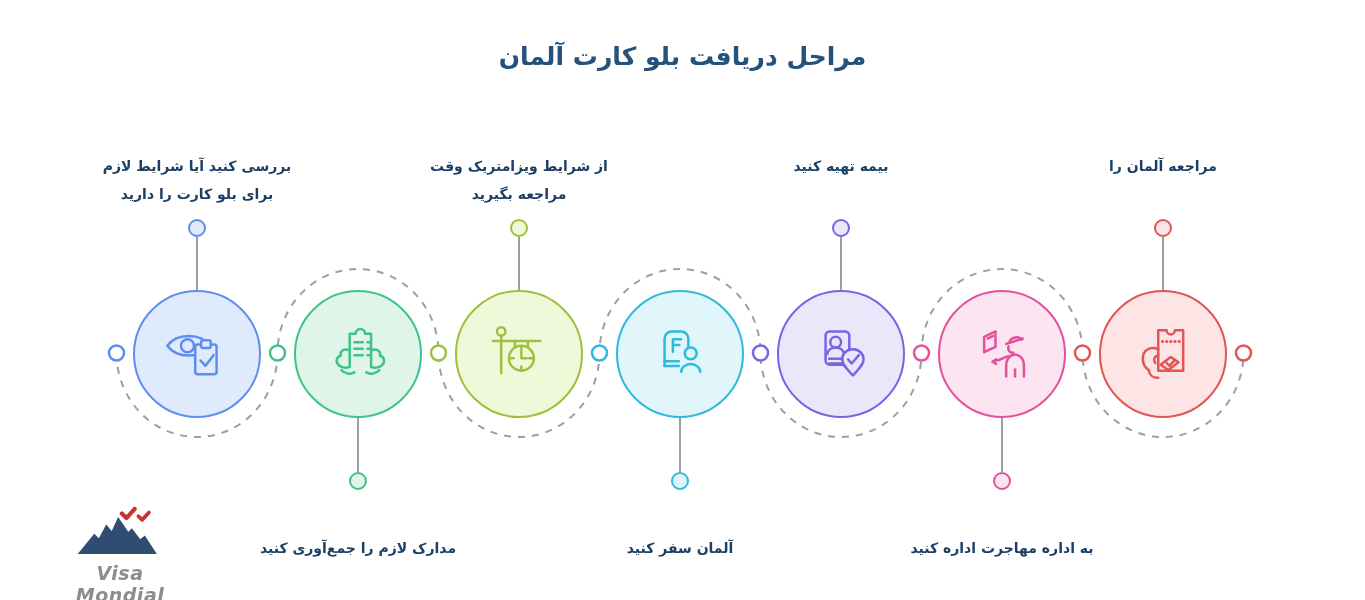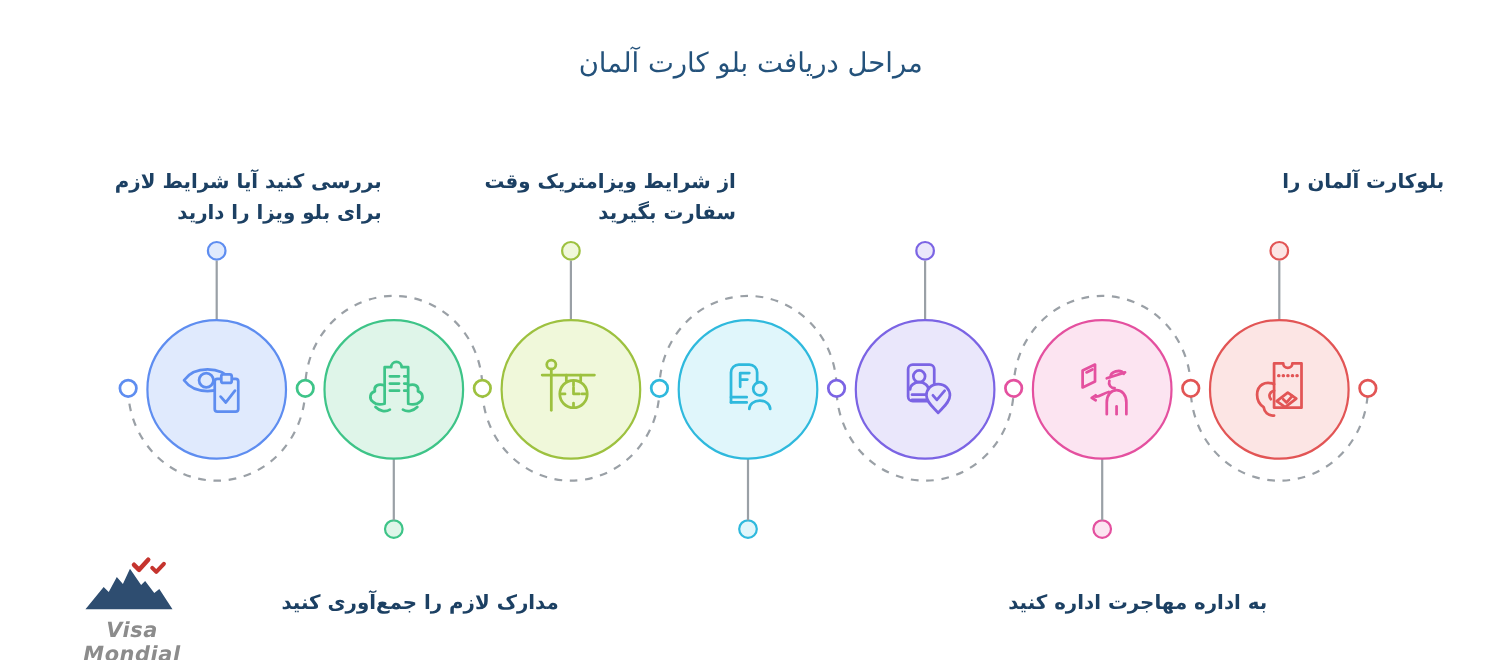--- a/index.html
+++ b/index.html
@@ -2,41 +2,41 @@
 <html style="--title-color: #24527b; --text-color: #1c4063; --path-color: #9aa0a6; --logo-navy: #2e4d70; --logo-red: #c5342e; --logo-gray: #8c8c8c;"><head>
 <meta charset="utf-8">
 <style>
   html,body{margin:0;padding:0;background:#fff;}
   .canvas{
     position:relative;width:1365px;height:600px;margin:0 auto;background:#ffffff;
     font-family:"DejaVu Sans",sans-serif;overflow:hidden;
   }
   .title{
     position:absolute;top:42px;left:0;right:0;margin:0;text-align:center;
-    font-size:25px;font-weight:400;color:var(--title-color,#24527b);
+    font-size:25px;font-weight:700;color:var(--title-color,#24527b);
   }
   .serpentine{position:absolute;left:0;top:0;}
   .step{position:absolute;left:0;top:0;width:0;height:0;color:var(--c,#888);}
   .circle{
     position:absolute;left:calc(var(--cx) - 64px);top:290px;width:128px;height:128px;
     border-radius:50%;border:2.5px solid var(--c);background:var(--f);
     display:flex;align-items:center;justify-content:center;box-sizing:border-box;
   }
   .stem{position:absolute;left:calc(var(--cx) - 1px);width:2px;background:var(--path-color,#9aa0a6);}
   .step.top .stem{top:237px;height:54px;}
   .step.bottom .stem{top:417px;height:56px;}
   .stem-node{
     position:absolute;left:calc(var(--cx) - 9px);width:18px;height:18px;border-radius:50%;
     border:2.5px solid var(--c);background:var(--f);box-sizing:border-box;
   }
   .step.top .stem-node{top:219px;}
   .step.bottom .stem-node{top:472px;}
   .label{
-    position:absolute;left:calc(var(--cx) - 150px);width:300px;text-align:right;
-    font-size:18px;font-weight:700;color:var(--text-color,#1c4063);line-height:28px;
+    position:absolute;left:calc(var(--cx) - 150px);width:300px;text-align:center;
+    font-size:14px;font-weight:700;color:var(--text-color,#1c4063);line-height:28px;
   }
   .step.top .label{top:152px;}
   .step.bottom .label{top:534px;line-height:29px;}
   .label span{display:block;}
   .icon{width:76px;height:76px;}
   .icon *{vector-effect:non-scaling-stroke;}
   .logo{position:absolute;left:58px;top:504px;width:124px;text-align:center;}
   .logo-text{
     font-size:19px;font-weight:700;font-style:italic;color:var(--logo-gray,#8c8c8c);
     margin-top:2px;letter-spacing:0.5px;
@@ -57,21 +57,21 @@
     <circle cx="599.5" cy="353" r="7.5" fill="#fff" stroke-width="2.5" stroke="#2fb9dd"></circle>
     <circle cx="760.5" cy="353" r="7.5" fill="#fff" stroke-width="2.5" stroke="#7b64e4"></circle>
     <circle cx="921.5" cy="353" r="7.5" fill="#fff" stroke-width="2.5" stroke="#e4509f"></circle>
     <circle cx="1082.5" cy="353" r="7.5" fill="#fff" stroke-width="2.5" stroke="#e25555"></circle>
     <circle cx="1243.5" cy="353" r="7.5" fill="#fff" stroke-width="2.5" stroke="#e25555"></circle>
   </svg>
 
   <div class="step top" style="--cx: 197px; --c: #5e8df0; --f: #e0eafd;">
     <div class="label" dir="rtl">
       <span>بررسی کنید آیا شرایط لازم</span>
-        <span>برای بلو ویزا را دارید</span>
+        <span>برای بلو کارت را دارید</span>
     </div>
     <div class="stem-node"></div>
     <div class="stem"></div>
     <div class="circle">
       <svg class="icon" viewBox="0 0 64 64" fill="none" stroke="currentColor" stroke-width="2.5" stroke-linecap="round" stroke-linejoin="round">
         <path d="M7 25 C15 14 35 14 43 25 C35 36 15 36 7 25 Z"></path>
         <circle cx="24" cy="25" r="5.5"></circle>
         <rect x="30.5" y="24" width="18" height="25" rx="2" fill="var(--f)"></rect>
         <rect x="35.5" y="20.5" width="8" height="6.5" rx="1.5" fill="var(--f)"></rect>
         <path d="M35 37.5 l4 4.5 7 -9"></path>
@@ -94,55 +94,57 @@
         <path d="M18 45.5 c3 3 7.5 4 11 2"></path>
         <path d="M43 29 c5 -2 8.5 0.5 7.5 4.5 c4 1 4.5 5.5 1.5 8 c-2 2 -5 2.5 -9 1.5"></path>
         <path d="M50 45.5 c-3 3 -7.5 4 -11 2"></path>
       </svg>
     </div>
   </div>
 
   <div class="step top" style="--cx: 519px; --c: #9dc13f; --f: #f0f8da;">
     <div class="label" dir="rtl">
       <span>از شرایط ویزامتریک وقت</span>
-        <span>سفارت بگیرید</span>
+        <span>مراجعه بگیرید</span>
     </div>
     <div class="stem-node"></div>
     <div class="stem"></div>
     <div class="circle">
       <svg class="icon" viewBox="0 0 64 64" fill="none" stroke="currentColor" stroke-width="2.5" stroke-linecap="round" stroke-linejoin="round">
         <circle cx="17" cy="13" r="3.5"></circle>
         <path d="M17 16.5 V48"></path>
         <path d="M10 21 H50"></path>
         <path d="M28.5 21 v4.5 M39.5 21 v4.5"></path>
         <circle cx="34" cy="35.5" r="10.5"></circle>
         <path d="M34 26 v3 M34 42.5 v3 M24.5 35.5 h3 M40.5 35.5 h3"></path>
         <path d="M34 30.5 V35.5 H38.5"></path>
       </svg>
     </div>
   </div>
 
   <div class="step bottom" style="--cx: 680px; --c: #2fb9dd; --f: #e0f6fb;">
     <div class="label" dir="rtl">
+        <span>آلمان سفر کنید</span>
     </div>
     <div class="stem-node"></div>
     <div class="stem"></div>
     <div class="circle">
       <svg class="icon" viewBox="0 0 64 64" fill="none" stroke="currentColor" stroke-width="2.5" stroke-linecap="round" stroke-linejoin="round">
         <path d="M19 42 V19 a6 6 0 0 1 6 -6 h8 a6 6 0 0 1 6 6 v8"></path>
         <path d="M19 38 h12 M19 42 h12"></path>
         <path d="M26 19.5 v10.5 M26 19.5 h7 M26 24.5 h5.5"></path>
         <circle cx="41" cy="31.5" r="5"></circle>
         <path d="M33 47 a8 6.5 0 0 1 16 0"></path>
       </svg>
     </div>
   </div>
 
   <div class="step top" style="--cx: 841px; --c: #7b64e4; --f: #eae7fb;">
     <div class="label" dir="rtl">
+        <span>بیمه تهیه کنید</span>
     </div>
     <div class="stem-node"></div>
     <div class="stem"></div>
     <div class="circle">
       <svg class="icon" viewBox="0 0 64 64" fill="none" stroke="currentColor" stroke-width="2.5" stroke-linecap="round" stroke-linejoin="round">
         <rect x="19" y="13" width="20" height="28" rx="3.5"></rect>
         <circle cx="27.5" cy="22" r="4.5"></circle>
         <path d="M20.5 32 a7 5.5 0 0 1 14 0"></path>
         <path d="M22 36 h13 M22 40 h13"></path>
         <path d="M42 28 c5.5 0 9 4 9 8.5 c0 5 -4.5 8.5 -9 13.5 c-4.5 -5 -9 -8.5 -9 -13.5 c0 -4.5 3.5 -8.5 9 -8.5 Z" fill="var(--f)"></path>
@@ -168,21 +170,21 @@
         <path d="M35.5 51 V42 c0 -6 3.5 -9.5 7.5 -9.5 s7.5 3.5 7.5 9.5 V51"></path>
         <path d="M43 51 v-6"></path>
         <path d="M37 34 c-4 1 -7.5 4 -10 3.5"></path>
         <path d="M27 36.5 l-3 2 3 1.8"></path>
       </svg>
     </div>
   </div>
 
   <div class="step top" style="--cx: 1163px; --c: #e25555; --f: #fce5e4;">
     <div class="label" dir="rtl">
-      <span>بلوکارت آلمان را</span>
+      <span>مراجعه آلمان را</span>
     </div>
     <div class="stem-node"></div>
     <div class="stem"></div>
     <div class="circle">
       <svg class="icon" viewBox="0 0 64 64" fill="none" stroke="currentColor" stroke-width="2.5" stroke-linecap="round" stroke-linejoin="round">
         <path d="M28 46 V12 h7 a3.5 3.5 0 0 0 7 0 h7 v34 Z"></path>
         <path d="M31.5 21.5 h0.2 M35 21.5 h0.2 M38.5 21.5 h0.2 M42 21.5 h0.2 M45.5 21.5 h0.2" stroke-width="3"></path>
         <path d="M28 28 c-7 -3 -13 1 -13 8 c0 4 2 7.5 5 9.5 c0.5 4 3.5 6.5 7 6.5 l1 0"></path>
         <path d="M28 33 c-3.5 1 -4.5 4 -2.5 6.5"></path>
         <path d="M30 41 l8.5 -6.5 6.5 4.5 -8.5 6.5 Z" fill="var(--f)"></path>

